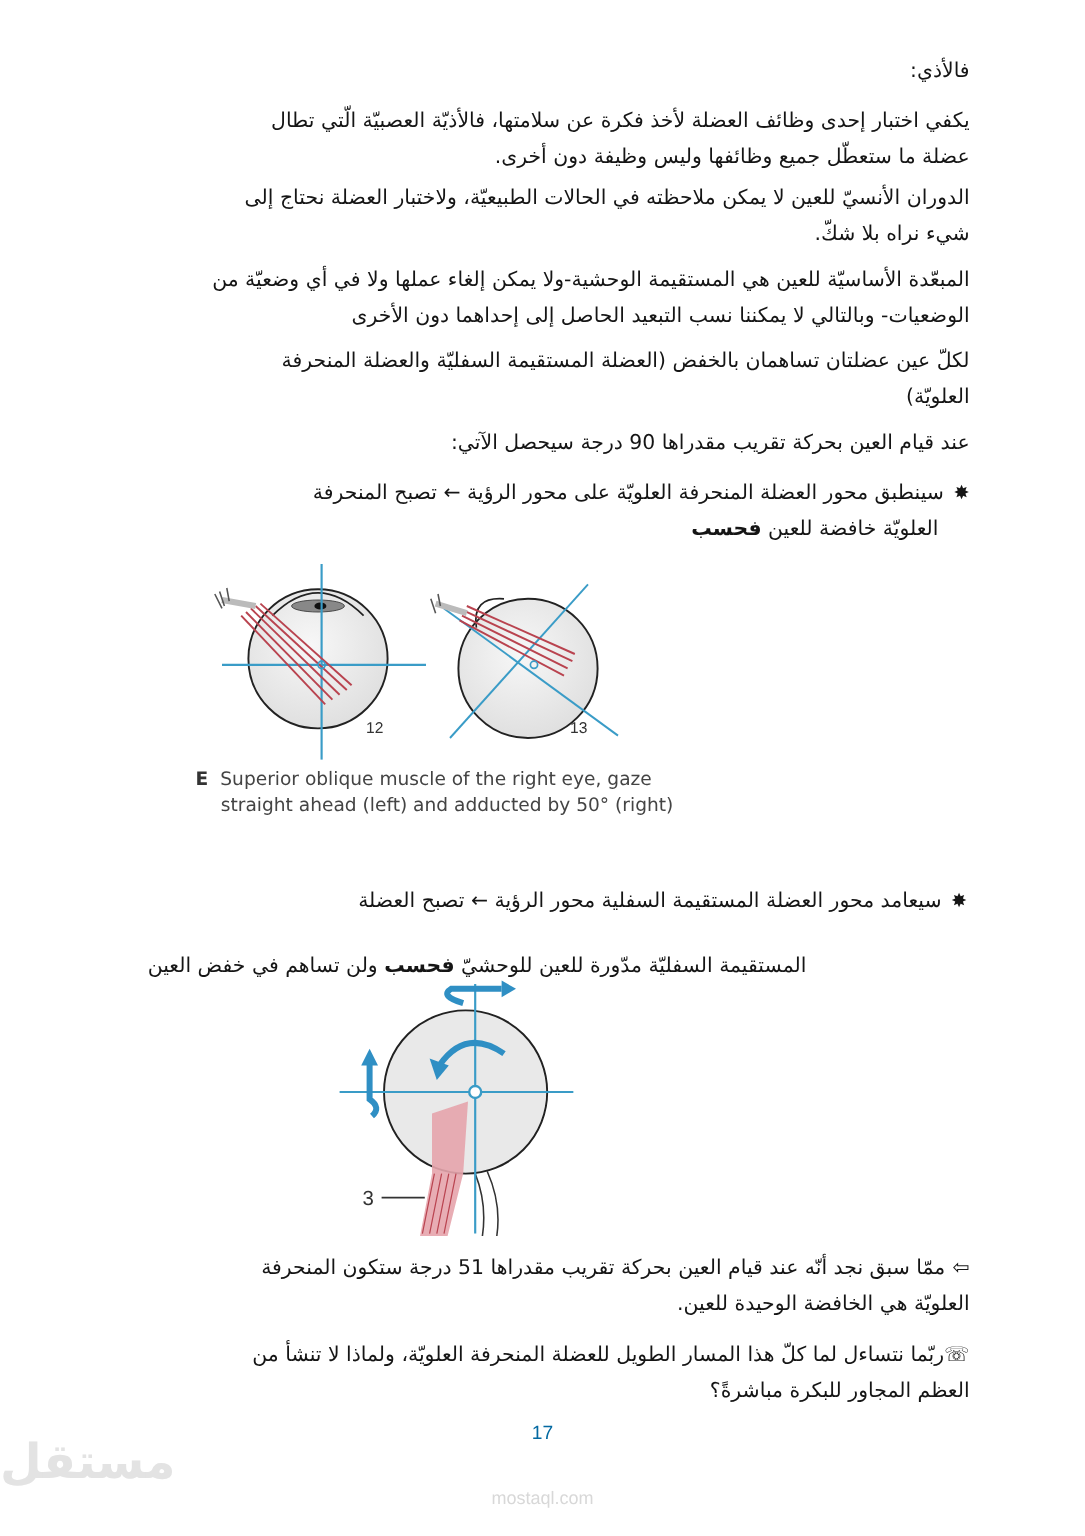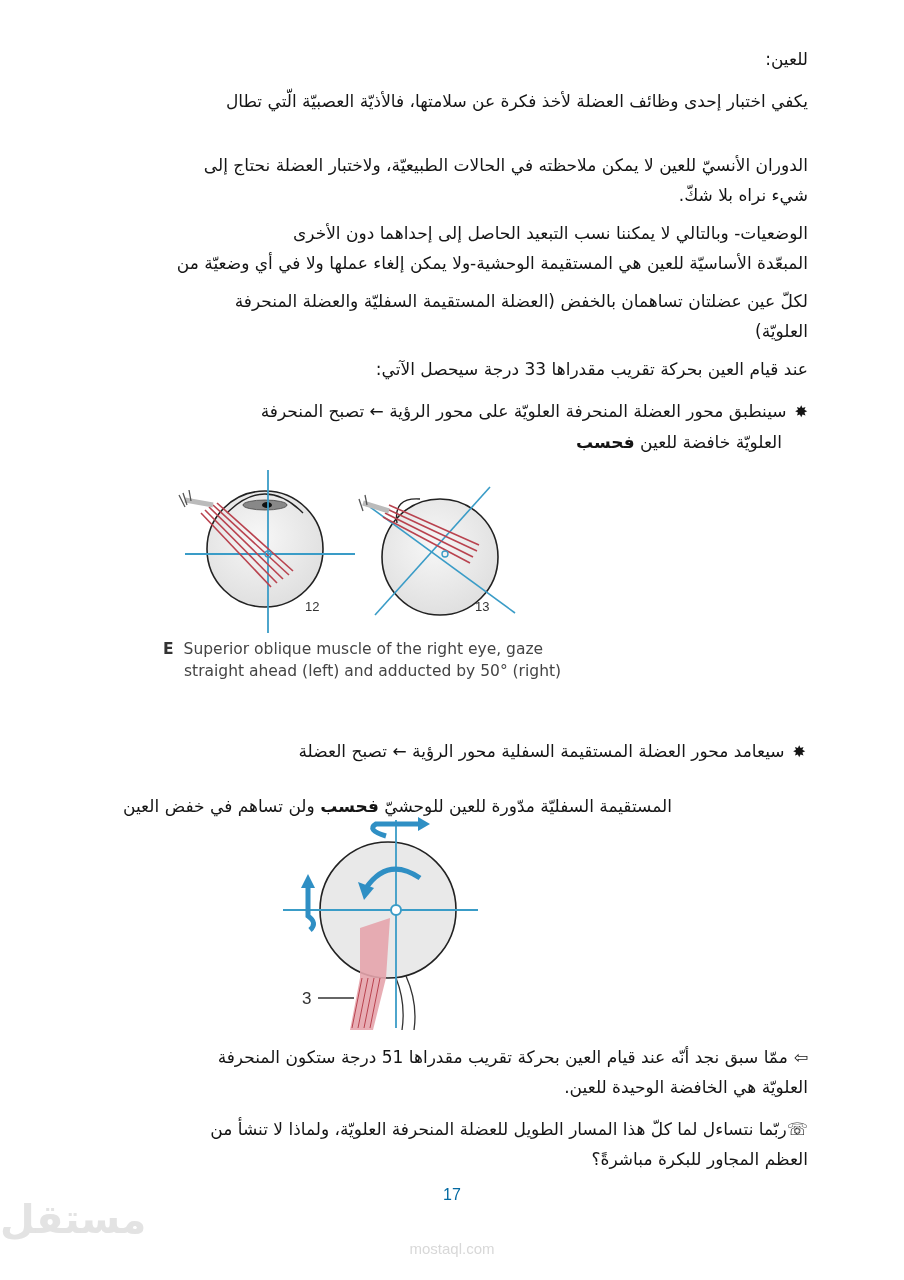--- a/index.html
+++ b/index.html
@@ -13,43 +13,44 @@
   .caption .lbl { font-weight:bold; color:#333; margin-right:10px; }
   .pagenum { position:absolute; left:0; width:904px; text-align:center; top:1186px; font-size:16px; color:#0369a1; font-family:"Liberation Sans", sans-serif; }
   .wm-ar { position:absolute; left:0; width:904px; text-align:left; top:1196px; font-size:40px; font-weight:bold; color:#e3e3e3; font-family:"DejaVu Sans", sans-serif; direction:rtl; }
   .wm-en { position:absolute; left:0; width:904px; text-align:center; top:1240px; font-size:15px; color:#d8d8d8; font-family:"Liberation Sans", sans-serif; }
 </style>
 </head>
 <body>
 
 <div class="page">
 
-  <div class="para" style="right:96px; top:44px;">للعين:</div>
+  <div class="para" style="right:96px; top:44px;">فالأذي:</div>
 
   <div class="para" style="right:96px; top:86px; width:720px;">
     <div>يكفي اختبار إحدى وظائف العضلة لأخذ فكرة عن سلامتها، فالأذيّة العصبيّة الّتي تطال</div>
+    <div>عضلة ما ستعطّل جميع وظائفها وليس وظيفة دون أخرى.</div>
   </div>
 
   <div class="para" style="right:96px; top:150px; width:720px;">
     <div>الدوران الأنسيّ للعين لا يمكن ملاحظته في الحالات الطبيعيّة، ولاختبار العضلة نحتاج إلى</div>
     <div>شيء نراه بلا شكّ.</div>
   </div>
 
   <div class="para" style="right:96px; top:218px; width:720px;">
+    <div>المبعّدة الأساسيّة للعين هي المستقيمة الوحشية-ولا يمكن إلغاء عملها ولا في أي وضعيّة من</div>
     <div>الوضعيات- وبالتالي لا يمكننا نسب التبعيد الحاصل إلى إحداهما دون الأخرى</div>
-    <div>المبعّدة الأساسيّة للعين هي المستقيمة الوحشية-ولا يمكن إلغاء عملها ولا في أي وضعيّة من</div>
   </div>
 
   <div class="para" style="right:96px; top:286px; width:720px;">
     <div>لكلّ عين عضلتان تساهمان بالخفض (العضلة المستقيمة السفليّة والعضلة المنحرفة</div>
     <div>العلويّة)</div>
   </div>
 
   <div class="para" style="right:96px; top:354px; width:720px;">
-    <div>عند قيام العين بحركة تقريب مقدراها 33 درجة سيحصل الآتي:</div>
+    <div>عند قيام العين بحركة تقريب مقدراها 90 درجة سيحصل الآتي:</div>
   </div>
 
   <div class="para" style="right:96px; top:396px; width:720px;">
     <div>
       <span class="bullet-star">✸</span><span>سينطبق محور العضلة المنحرفة العلويّة على محور الرؤية ← تصبح المنحرفة</span>
     </div>
     <div style="padding-right:26px;">
       <span>العلويّة خافضة للعين </span><b>فحسب</b>
     </div>
   </div>

